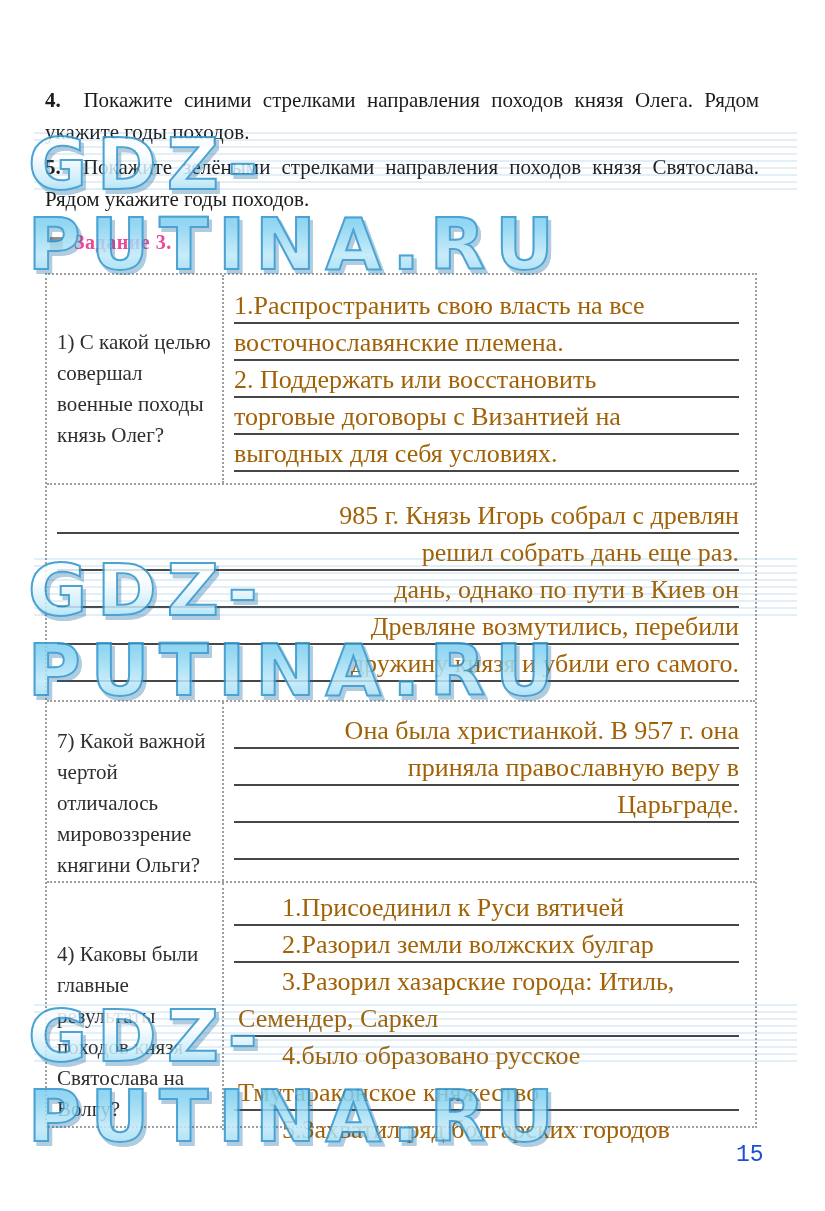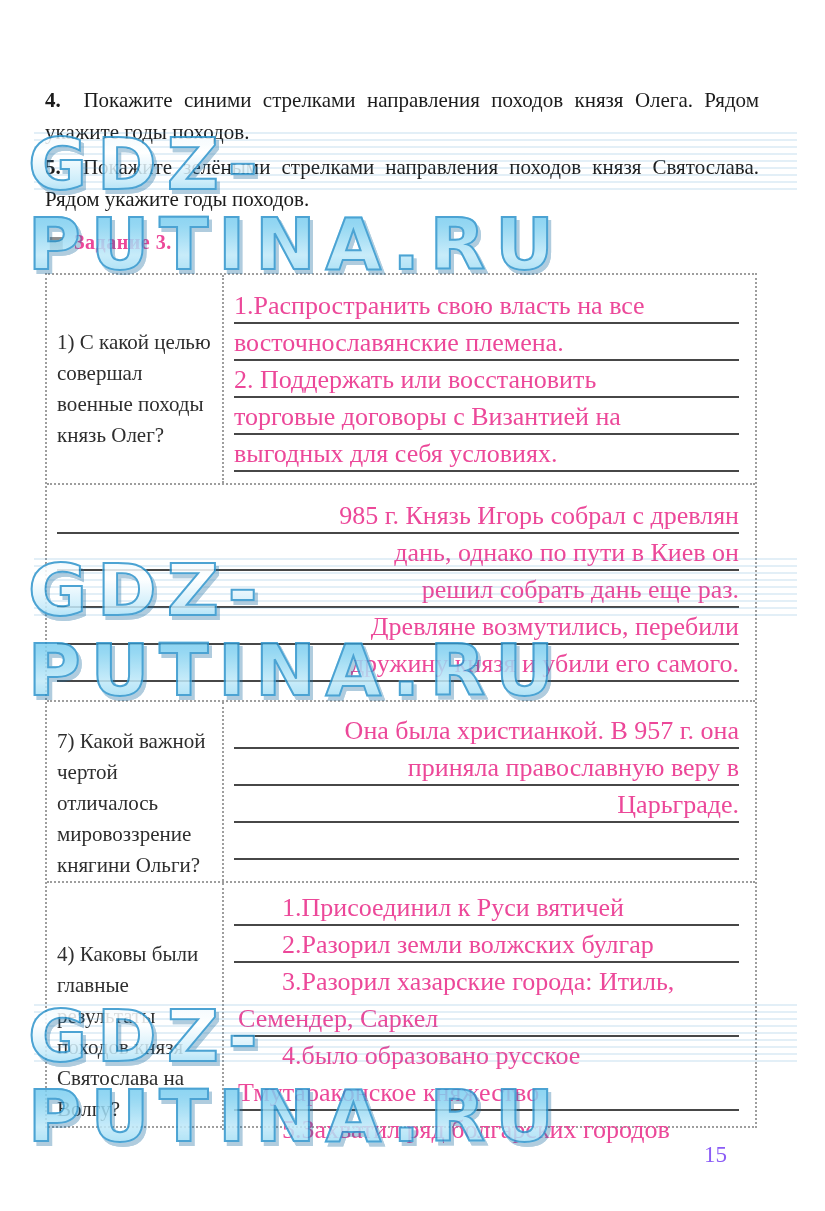--- a/index.html
+++ b/index.html
@@ -48,32 +48,32 @@
   .qcell{
     width:177px;min-width:177px;box-sizing:border-box;
     border-right:2px dotted #9e9e9e;
     padding-left:10px;padding-right:8px;
     font-size:21px;line-height:31px;color:#2e2e2e;
   }
   .acell{flex:1;box-sizing:border-box;padding:12px 10px 0 10px;overflow:visible;}
   .aline{
     height:37px;line-height:37px;
     margin-right:6px;
-    font-size:26px;color:#ec4899;
+    font-size:26px;color:#a16207;
     white-space:nowrap;overflow:visible;
   }
   .aline.ruled{border-bottom:2px solid #474747;box-sizing:border-box;}
   .a-center .aline{text-align:right;}
   .a-indent .aline{padding-left:4px;}
   .a-indent .aline.num{padding-left:48px;}
   
   .page-number{
-    position:absolute;left:704px;top:1142px;
-    font-family:Liberation Serif, serif;
-    font-size:23px;color:#8b5cf6;
+    position:absolute;left:736px;top:1142px;
+    font-family:Liberation Mono, monospace;
+    font-size:23px;color:#1d4ed8;
   }
   
   .wm{
     position:absolute;left:28px;width:775px;height:80px;
     z-index:5;opacity:.85;pointer-events:none;
   }
   .wm::before{
     content:"";position:absolute;left:6px;right:6px;top:8px;bottom:10px;
     background:repeating-linear-gradient(180deg,
       rgba(70,150,205,.18) 0 2px, transparent 2px 7px);
@@ -112,22 +112,22 @@
           <div class="aline ruled">1.Распространить свою власть на все</div>
           <div class="aline ruled">восточнославянские племена.</div>
           <div class="aline ruled">2. Поддержать или восстановить</div>
           <div class="aline ruled">торговые договоры с Византией на</div>
           <div class="aline ruled">выгодных для себя условиях.</div>
         </div>
       </div>
       <div class="trow" style="height: 217px;">
         <div class="acell a-center" style="padding-top: 12px;">
           <div class="aline ruled">985 г. Князь Игорь собрал с древлян</div>
+          <div class="aline ruled">решил собрать дань еще раз.</div>
           <div class="aline ruled">дань, однако по пути в Киев он</div>
-          <div class="aline ruled">решил собрать дань еще раз.</div>
           <div class="aline ruled">Древляне возмутились, перебили</div>
           <div class="aline ruled">дружину князя и убили его самого.</div>
         </div>
       </div>
       <div class="trow" style="height: 181px;">
         <div class="qcell" style="padding-top: 24px;">7) Какой важной чертой отличалось мировоззрение княгини Ольги?</div>
         <div class="acell a-center" style="padding-top: 10px;">
           <div class="aline ruled">Она была христианкой. В 957 г. она</div>
           <div class="aline ruled">приняла православную веру в</div>
           <div class="aline ruled">Царьграде.</div>

